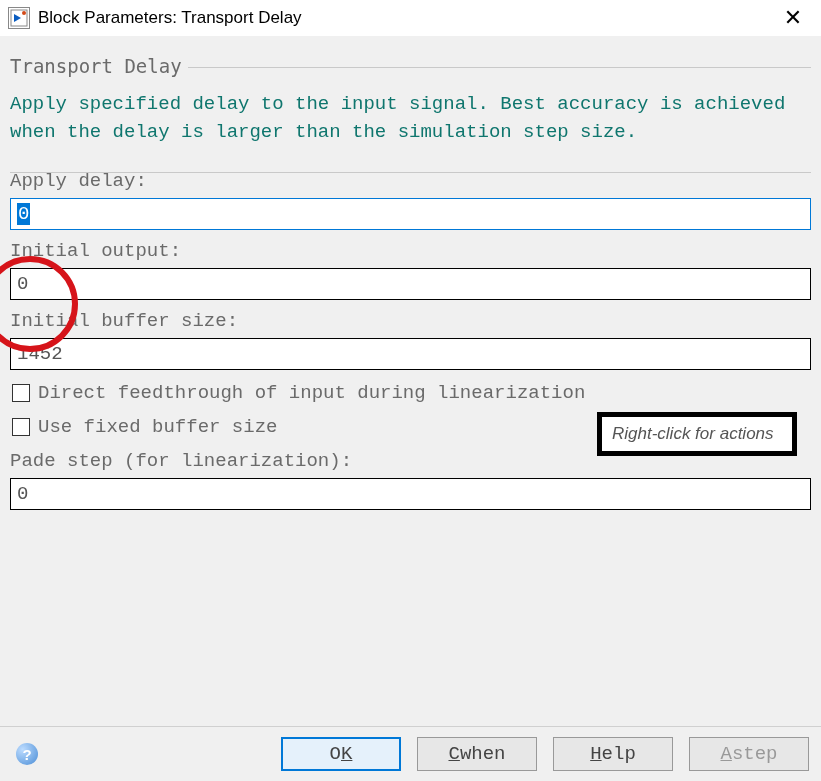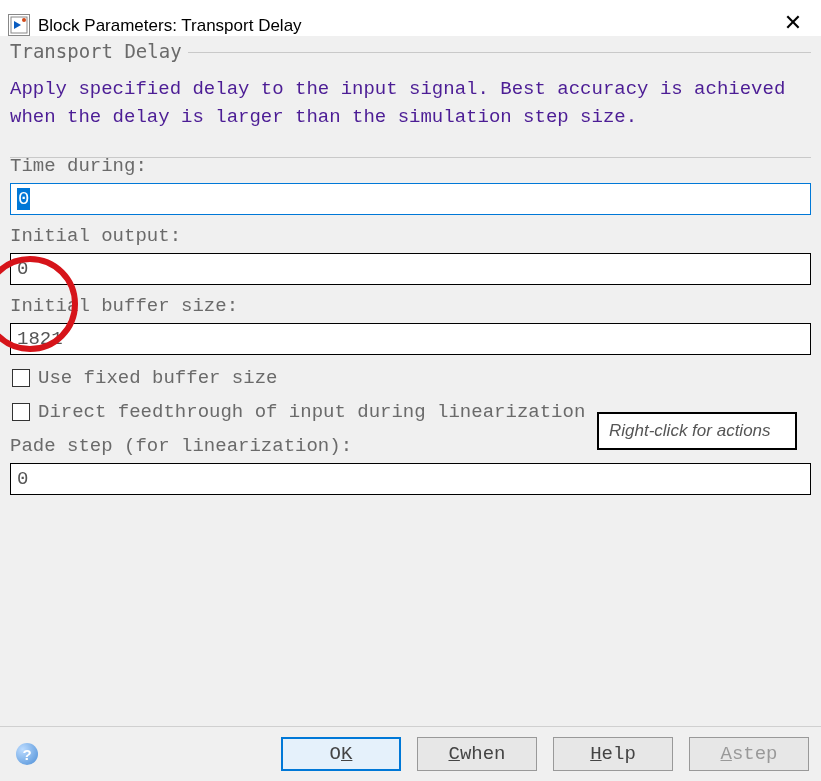--- a/index.html
+++ b/index.html
@@ -16,21 +16,21 @@
   }
   .window {
     background: #f0f0f0;
     width: 821px;
     height: 781px;
     position: relative;
   }
   .titlebar {
     height: 36px;
     display: flex;
-    align-items: flex-end;
+    align-items: center;
     padding: 0 8px;
     background: #fff;
   }
   .titlebar .app-icon {
     width: 22px;
     height: 22px;
     margin-right: 8px;
     border: 1px solid #888;
     background: #fff;
     position: relative;
@@ -47,21 +47,21 @@
   }
   .close-x {
     font-family: "Segoe UI", sans-serif;
     width: 40px;
     text-align: center;
     font-size: 22px;
     color: #000;
     cursor: pointer;
   }
   .content {
-    padding: 4px 10px 0 10px;
+    padding: 19px 10px 0 10px;
   }
   .groupbox {
     position: relative;
     margin-bottom: 6px;
   }
   .group-label {
     color: #6a6a6a;
     font-size: 19px;
     position: relative;
     background: #f0f0f0;
@@ -71,21 +71,21 @@
   }
   .group-line {
     border-top: 1px solid #c9c9c9;
     position: absolute;
     left: 0;
     right: 0;
     top: 12px;
     z-index: 1;
   }
   .desc {
-    color: #4c1d95;
+    color: #0f766e;
     font-size: 19px;
     line-height: 1.45;
     padding: 8px 0 14px 0;
     font-family: "Courier New", monospace;
   }
   .param-label {
     color: #6a6a6a;
     font-size: 19px;
     margin: 10px 0 6px 0;
     font-family: "Courier New", monospace;
@@ -171,21 +171,21 @@
     border: 2px solid #0078d7;
     background: #e5f1fb;
   }
   .btn.disabled { color: #999; }
   .btn u { text-decoration: underline; }
   .tooltip {
     position: absolute;
     right: 24px;
     top: 412px;
     background: #fff;
-    border: 2px solid #000000;
+    border: 5px solid #000000;
     padding: 6px 10px;
     font-family: "Segoe UI", sans-serif;
     font-style: italic;
     font-size: 17px;
     color: #555;
     line-height: 1.3;
     z-index: 10;
     width: 200px;
   }
   .circle-annot {
@@ -222,43 +222,43 @@
     <div class="groupbox">
       <div class="group-line"></div>
       <span class="group-label">Transport Delay</span>
     </div>
     <div class="desc">Apply specified delay to the input signal.  Best accuracy is achieved when the delay is larger than the simulation step size.</div>
 
     <div class="groupbox">
       <div class="group-line"></div>
     </div>
 
-    <div class="param-label">Time during:</div>
+    <div class="param-label">Apply delay:</div>
     <div class="input focused">
       <span class="sel">0</span>
     </div>
 
     <div class="param-label">Initial output:</div>
     <div class="input">
       <span>0</span>
     </div>
 
     <div class="param-label">Initial buffer size:</div>
     <div class="input">
-      <span>1821</span>
+      <span>1452</span>
+    </div>
+
+    <div class="checkbox-row">
+      <div class="box"></div>
+      <span>Direct feedthrough of input during linearization</span>
     </div>
 
     <div class="checkbox-row">
       <div class="box"></div>
       <span>Use fixed buffer size</span>
-    </div>
-
-    <div class="checkbox-row">
-      <div class="box"></div>
-      <span>Direct feedthrough of input during linearization</span>
     </div>
 
     <div class="param-label">Pade step (for linearization):</div>
     <div class="input">
       <span>0</span>
     </div>
 
   </div>
 
   <div class="tooltip">Right-click for actions</div>

